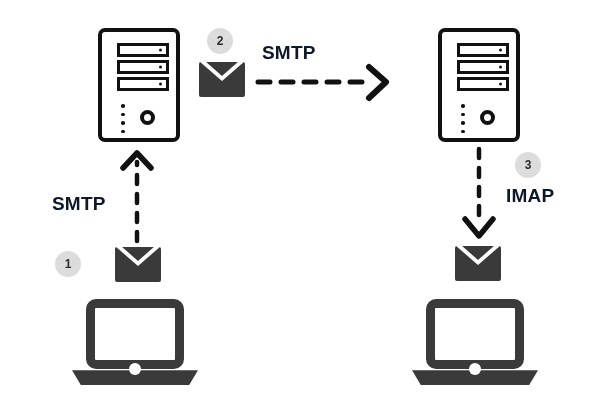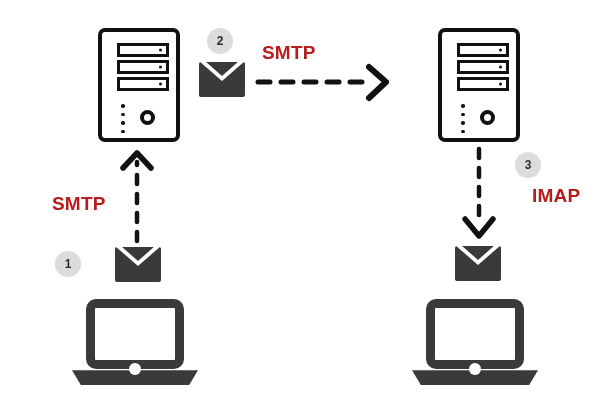--- a/index.html
+++ b/index.html
@@ -156,21 +156,21 @@
     display: flex;
     align-items: center;
     justify-content: center;
     line-height: 1;
   }
 
   
   .proto-label {
     font-size: 19px;
     font-weight: bold;
-    color: #b91c1c;
+    color: #0f172a;
     letter-spacing: 0.2px;
     white-space: nowrap;
   }
 
   
   .arrow-svg { position: absolute; overflow: visible; }
 </style>
 </head>
 <body>
 
@@ -248,21 +248,21 @@
     <div class="flap-inner"></div>
   </div>
 
   <svg class="arrow-svg" style="left:460px; top:146px;" width="40" height="96">
     <line x1="19" y1="3" x2="19" y2="76" stroke="#111111" stroke-width="4.5" stroke-linecap="round" stroke-dasharray="9 10"></line>
     <polyline points="5,73 19,90 33,73" fill="none" stroke="#111111" stroke-width="5.5" stroke-linecap="round" stroke-linejoin="round"></polyline>
   </svg>
 
   <div class="node badge" style="left:515px; top:152px;">3</div>
 
-  <div class="node proto-label" style="left:532px; top:185px;">IMAP</div>
+  <div class="node proto-label" style="left:506px; top:185px;">IMAP</div>
 
   <div class="node envelope" style="left:455px; top:246px;">
     <div class="flap"></div>
     <div class="flap-inner"></div>
   </div>
 
   <div class="node laptop" style="left:72px; top:299px;">
     <div class="lid"></div>
     <div class="base"></div>
     <div class="base-dot"></div>

